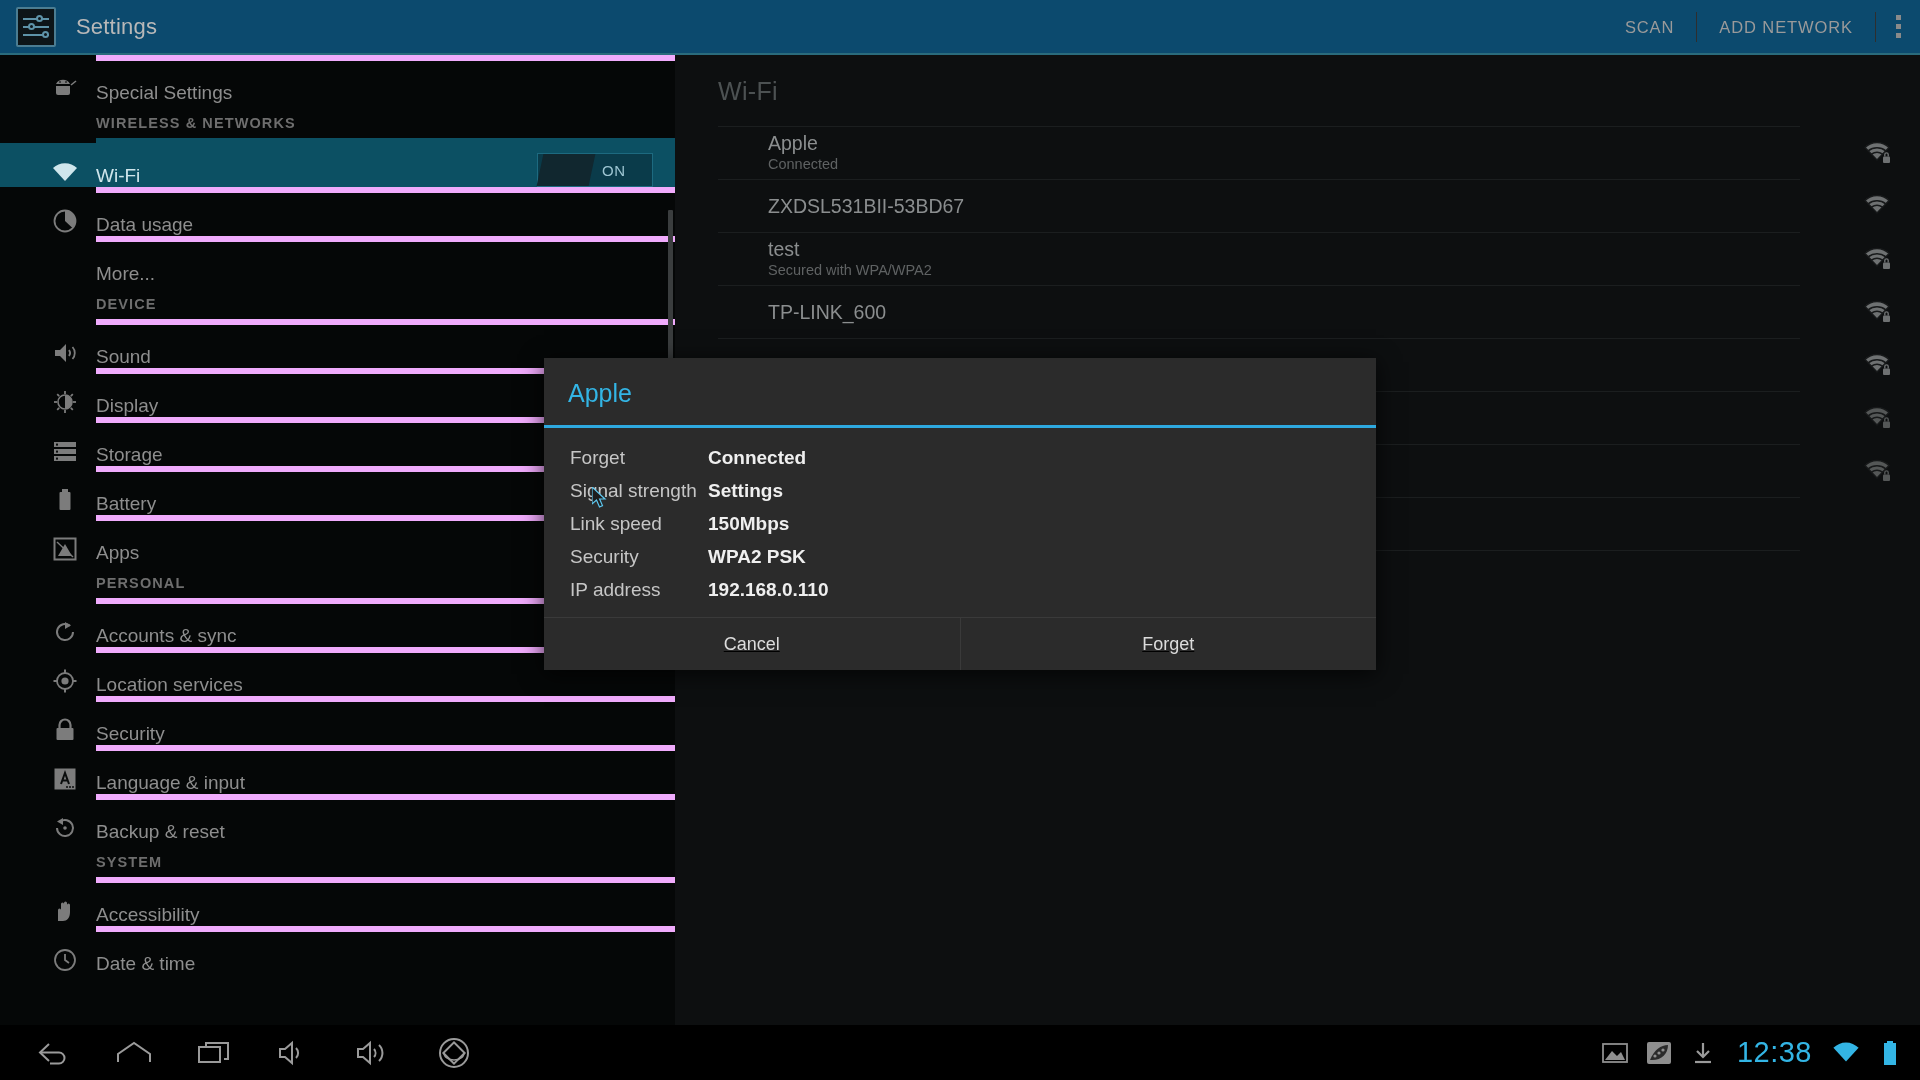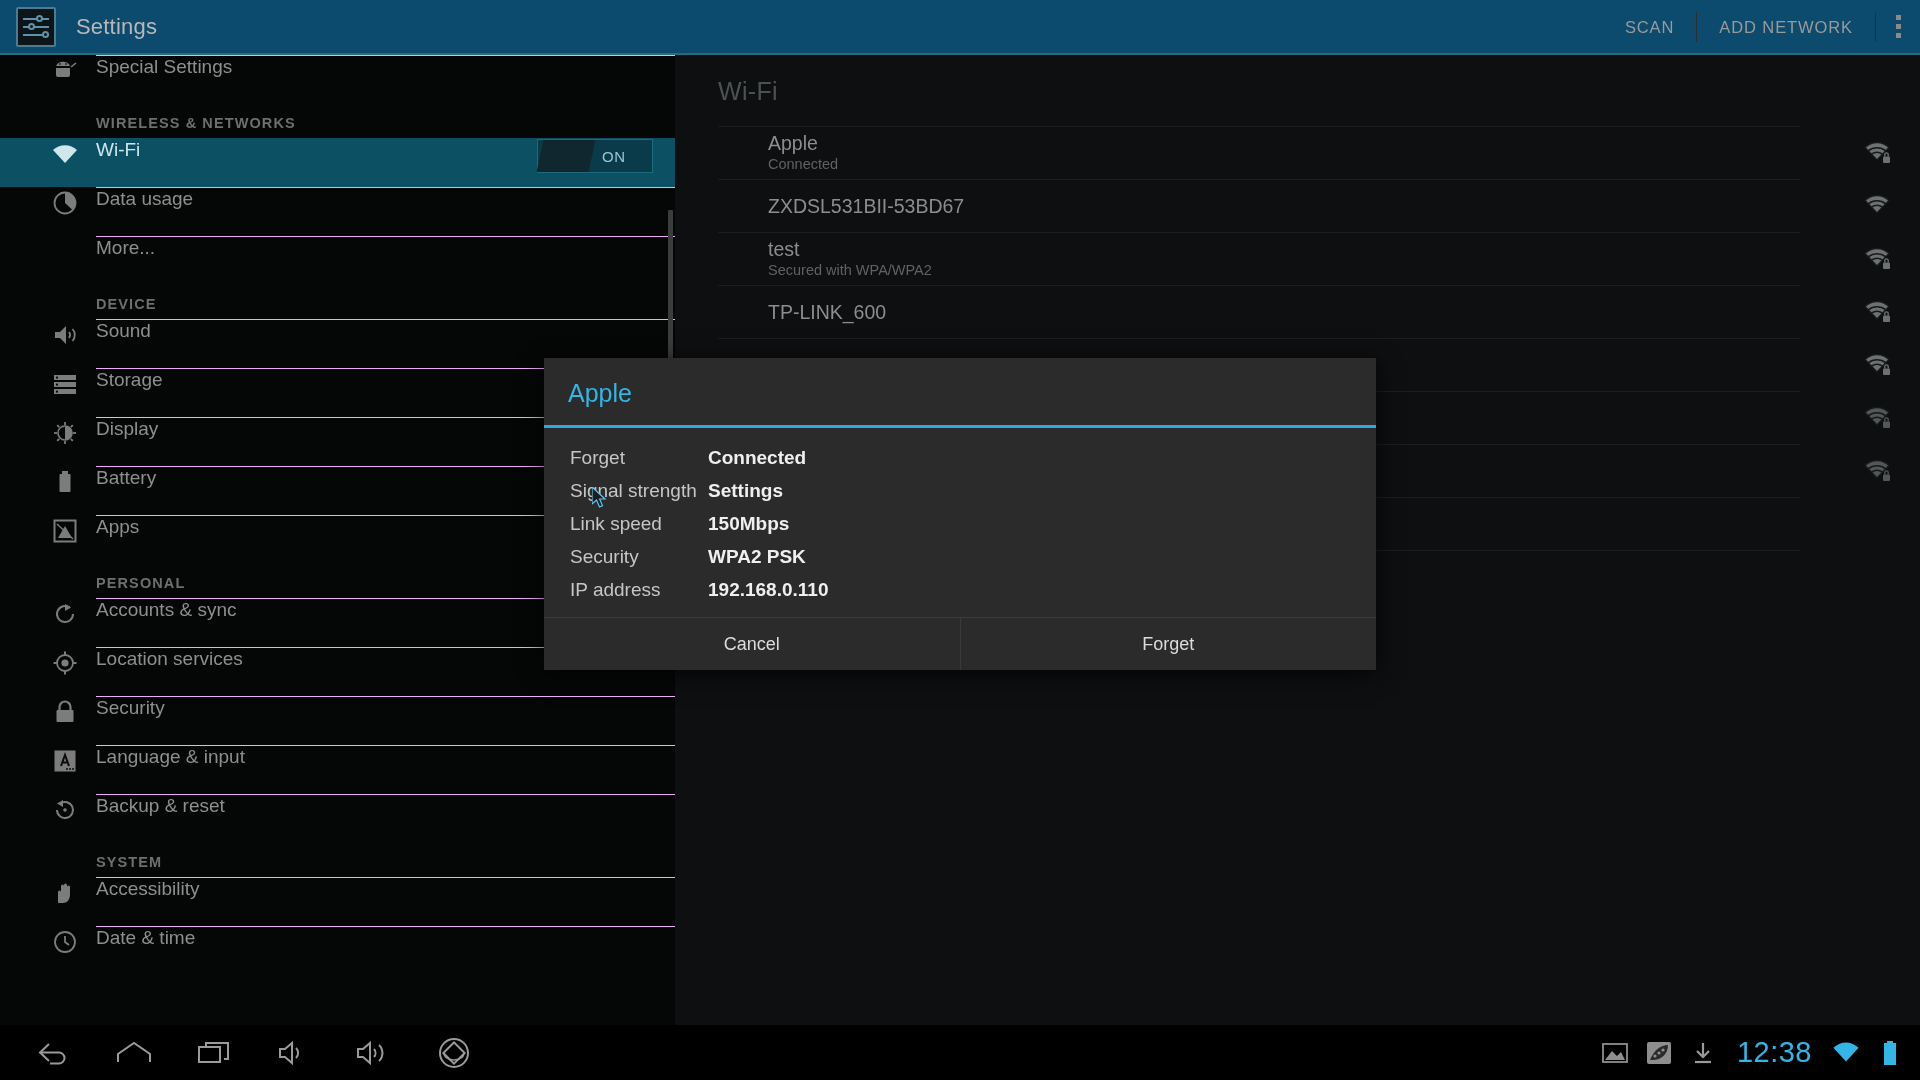--- a/index.html
+++ b/index.html
@@ -53,22 +53,22 @@
     position: absolute; left: 675px; top: 55px; right: 0; bottom: 55px;
     background: #0d0f10;
   }
 
   
   .sec-head {
     color: #6e6e6e; font-size: 14.5px; font-weight: bold; letter-spacing: 1.1px;
     padding: 0 0 7px 96px; height: 34px; display: flex; align-items: flex-end;
   }
   .srow {
-    height: 49px; display: flex; align-items: flex-start;
-    border-top: 1px solid #f0abfc; margin-left: 96px; padding-right: 0;
+    height: 49px; display: flex; align-items: flex-end;
+    border-top: 6px solid #f0abfc; margin-left: 96px; padding-right: 0;
     position: relative;
   }
   .srow .ico {
     position: absolute; left: -46px; width: 30px; height: 30px;
     display: flex; align-items: center; justify-content: center;
   }
   .srow .lbl { color: #8e8e8e; font-size: 19px; }
   .srow.noicon .lbl { color: #8e8e8e; }
   .srow.selected {
     background: #0c5063; margin-left: 96px; border-top-color: #0c5063;
@@ -123,21 +123,21 @@
     position: absolute; left: 544px; top: 358px; width: 832px;
     background: #2b2b2b; box-shadow: 0 4px 22px rgba(0,0,0,.75);
   }
   .dlg-head { padding: 21px 0 17px 24px; border-bottom: 3px solid #2ea9df; }
   .dlg-title { color: #33b5e5; font-size: 25px; }
   .dlg-body { padding: 14px 0 10px 0; }
   .drow { display: flex; align-items: baseline; padding: 5px 0 6px 26px; }
   .dlabel { color: #c6c6c6; font-size: 19px; width: 138px; flex: none; }
   .dvalue { color: #efefef; font-size: 19px; font-weight: bold; }
   .dlg-btns {
-    display: flex; border-top: 1px solid #3a3a3a; height: 53px;
+    display: flex; border-top: 1px solid #3a3a3a; height: 53px; text-decoration: underline;
   }
   .dbtn {
     flex: 1; display: flex; align-items: center; justify-content: center;
     color: #dcdcdc; font-size: 18px;
   }
   .dbtn + .dbtn { border-left: 1px solid #3a3a3a; }
 
   
   .cursor { position: absolute; left: 592px; top: 487px; width: 16px; height: 22px; }
 
@@ -226,51 +226,51 @@
               <path d="M2 9 H7 L13 3 V21 L7 15 H2 Z" fill="#7c7c7c"></path>
               <path d="M16 9 a5 5 0 0 1 0 6" stroke="#7c7c7c" stroke-width="1.8" fill="none"></path>
               <path d="M19.5 6 a9 9 0 0 1 0 12" stroke="#7c7c7c" stroke-width="1.8" fill="none"></path>
             </svg>
           </span>
           <span class="lbl">Sound</span>
         </div>
         <div class="srow">
           <span class="ico">
             <svg class="gi" width="24" height="24" viewBox="0 0 24 24">
-              <rect x="1" y="3" width="22" height="5" fill="#7c7c7c"></rect>
-              <rect x="1" y="10" width="22" height="5" fill="#7c7c7c"></rect>
-              <rect x="1" y="17" width="22" height="5" fill="#7c7c7c"></rect>
-              <rect x="3" y="4.6" width="2" height="2" fill="#0b0d0d"></rect>
-              <rect x="3" y="11.6" width="2" height="2" fill="#0b0d0d"></rect>
-              <rect x="3" y="18.6" width="2" height="2" fill="#0b0d0d"></rect>
-            </svg>
-          </span>
-          <span class="lbl">Storage</span>
-        </div>
-        <div class="srow">
-          <span class="ico">
-            <svg class="gi" width="24" height="24" viewBox="0 0 24 24">
               <circle cx="12" cy="12" r="7" fill="none" stroke="#7c7c7c" stroke-width="1.6"></circle>
               <path d="M12 5 a7 7 0 0 1 0 14 Z" fill="#7c7c7c"></path>
               <g stroke="#7c7c7c" stroke-width="1.8">
                 <path d="M12 1 v3"></path>
                 <path d="M12 20 v3"></path>
                 <path d="M1 12 h3"></path>
                 <path d="M20 12 h3"></path>
                 <path d="M4.2 4.2 l2 2"></path>
                 <path d="M17.8 17.8 l2 2"></path>
                 <path d="M19.8 4.2 l-2 2"></path>
                 <path d="M6.2 17.8 l-2 2"></path>
               </g>
             </svg>
           </span>
           <span class="lbl">Display</span>
         </div>
         <div class="srow">
           <span class="ico">
+            <svg class="gi" width="24" height="24" viewBox="0 0 24 24">
+              <rect x="1" y="3" width="22" height="5" fill="#7c7c7c"></rect>
+              <rect x="1" y="10" width="22" height="5" fill="#7c7c7c"></rect>
+              <rect x="1" y="17" width="22" height="5" fill="#7c7c7c"></rect>
+              <rect x="3" y="4.6" width="2" height="2" fill="#0b0d0d"></rect>
+              <rect x="3" y="11.6" width="2" height="2" fill="#0b0d0d"></rect>
+              <rect x="3" y="18.6" width="2" height="2" fill="#0b0d0d"></rect>
+            </svg>
+          </span>
+          <span class="lbl">Storage</span>
+        </div>
+        <div class="srow">
+          <span class="ico">
             <svg class="gi" width="18" height="24" viewBox="0 0 18 24">
               <rect x="6" y="1" width="6" height="3" fill="#7c7c7c"></rect>
               <rect x="3.5" y="4" width="11" height="18" rx="1" fill="#7c7c7c"></rect>
             </svg>
           </span>
           <span class="lbl">Battery</span>
         </div>
         <div class="srow">
           <span class="ico">
             <svg class="gi" width="24" height="24" viewBox="0 0 24 24">

